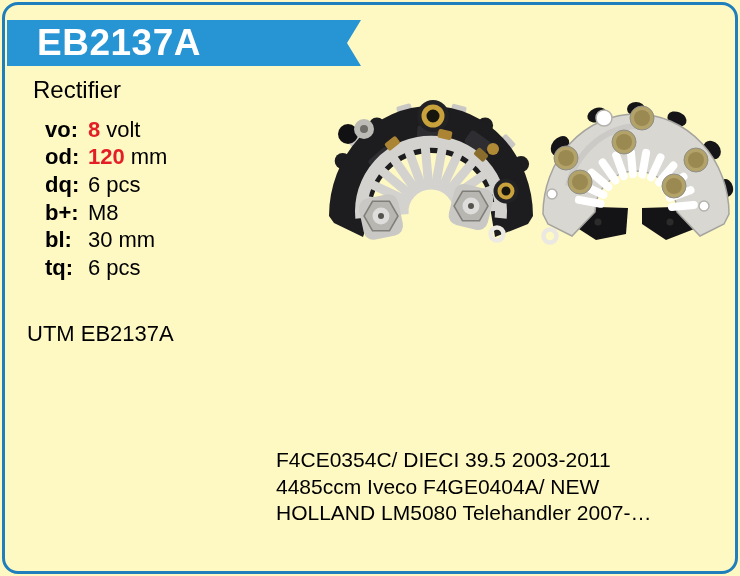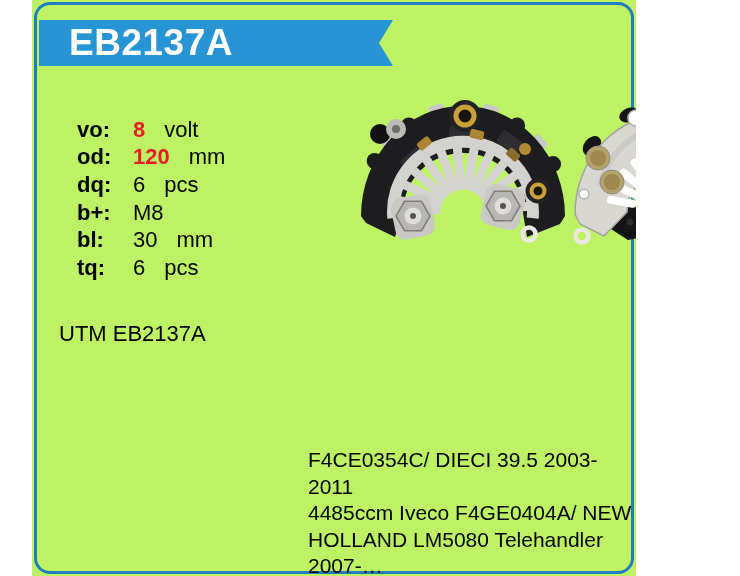--- a/index.html
+++ b/index.html
@@ -1,44 +1,45 @@
 <!DOCTYPE html>
 <html style="--banner-blue: #2794D3; --border-blue: #1F7FBC; --accent-red: #E31E24;"><head>
 <meta charset="utf-8">
 <style>
   html,body{margin:0;padding:0;background:#fff;}
   body{font-family:"Liberation Sans",sans-serif;color:#000;}
-  .page{position:relative;width:604px;height:576px;background:#bef264;overflow:hidden;margin-left:32px;}
+  .page{position:relative;width:740px;height:576px;background:#fef9c3;overflow:hidden;}
   .frame{position:absolute;inset:2px;border:3px solid var(--border-blue,#1F7FBC);border-radius:16px;pointer-events:none;}
   .banner{position:absolute;left:7px;top:20px;width:354px;height:46px;
           background:var(--banner-blue,#2794D3);
           clip-path:polygon(0 0,100% 0,calc(100% - 14px) 50%,100% 100%,0 100%);
           display:flex;align-items:center;padding-left:30px;box-sizing:border-box;}
   .part-number{color:#fff;font-weight:bold;font-size:37px;letter-spacing:.5px;}
   .subtitle{position:absolute;left:33px;top:76px;font-size:24px;}
   .specs{position:absolute;left:45px;top:116px;font-size:22px;}
-  .spec-row{display:flex;height:27.6px;align-items:center;gap:13px;}
+  .spec-row{display:flex;height:27.6px;align-items:center;}
   .spec-label{font-weight:bold;width:43px;}
   .spec-unit{margin-left:6px;}
   .spec-row.hl .spec-value{color:var(--accent-red,#E31E24);font-weight:bold;}
   .utm{position:absolute;left:27px;top:321px;font-size:22px;}
   .photo-front{position:absolute;left:325px;top:92px;}
   .photo-back{position:absolute;left:538px;top:96px;}
   .apps{position:absolute;left:276px;top:447px;font-size:21px;line-height:26.5px;}
 </style>
 </head>
 <body>
 
 <div class="page">
   <div class="frame"></div>
 
   <div class="banner">
     <span class="part-number">EB2137A</span>
   </div>
 
+  <div class="subtitle">Rectifier</div>
 
   <div class="specs">
     <div class="spec-row hl">
       <span class="spec-label">vo:</span>
       <span class="spec-value">8</span>
       <span class="spec-unit">volt</span>
     </div>
     <div class="spec-row hl">
       <span class="spec-label">od:</span>
       <span class="spec-value">120</span>

